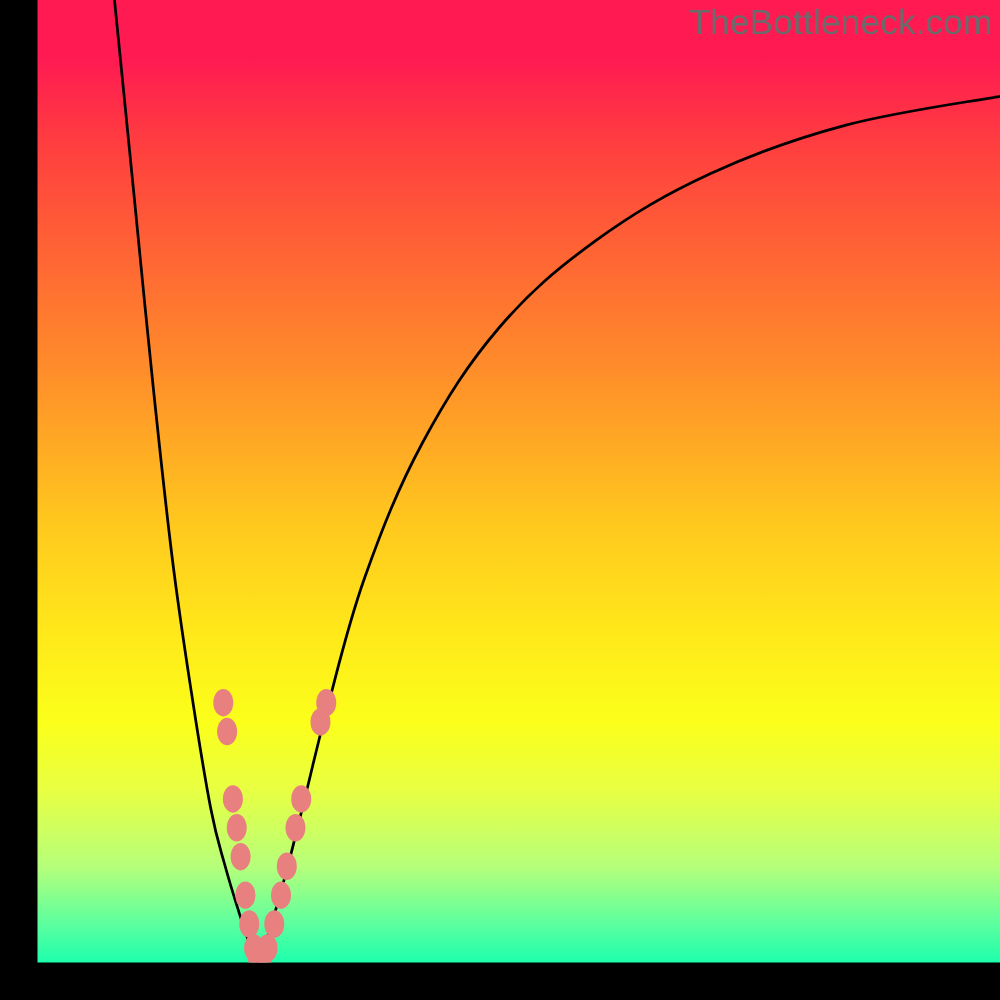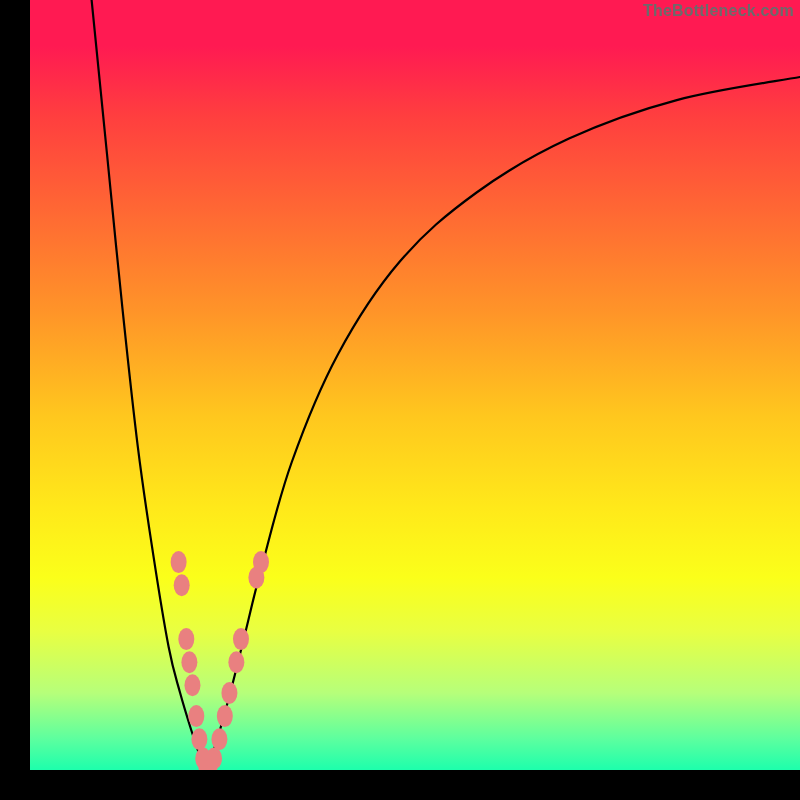--- a/index.html
+++ b/index.html
@@ -44,23 +44,23 @@
     left: 0;
     top: 0;
     width: 770px;
     height: 770px;
   }
   .watermark {
     position: absolute;
     top: 2px;
     right: 6px;
     color: #6b6b6b;
-    font-size: 16px;
+    font-size: 28px;
     letter-spacing: 0.2px;
-    font-weight: 700;
+    font-weight: 400;
     user-select: none;
   }
 </style>
 </head>
 <body>
 
 <div class="frame">
   <div class="plot-area">
     <div class="watermark">TheBottleneck.com</div>
     <svg viewBox="0 0 770 770" preserveAspectRatio="none">

